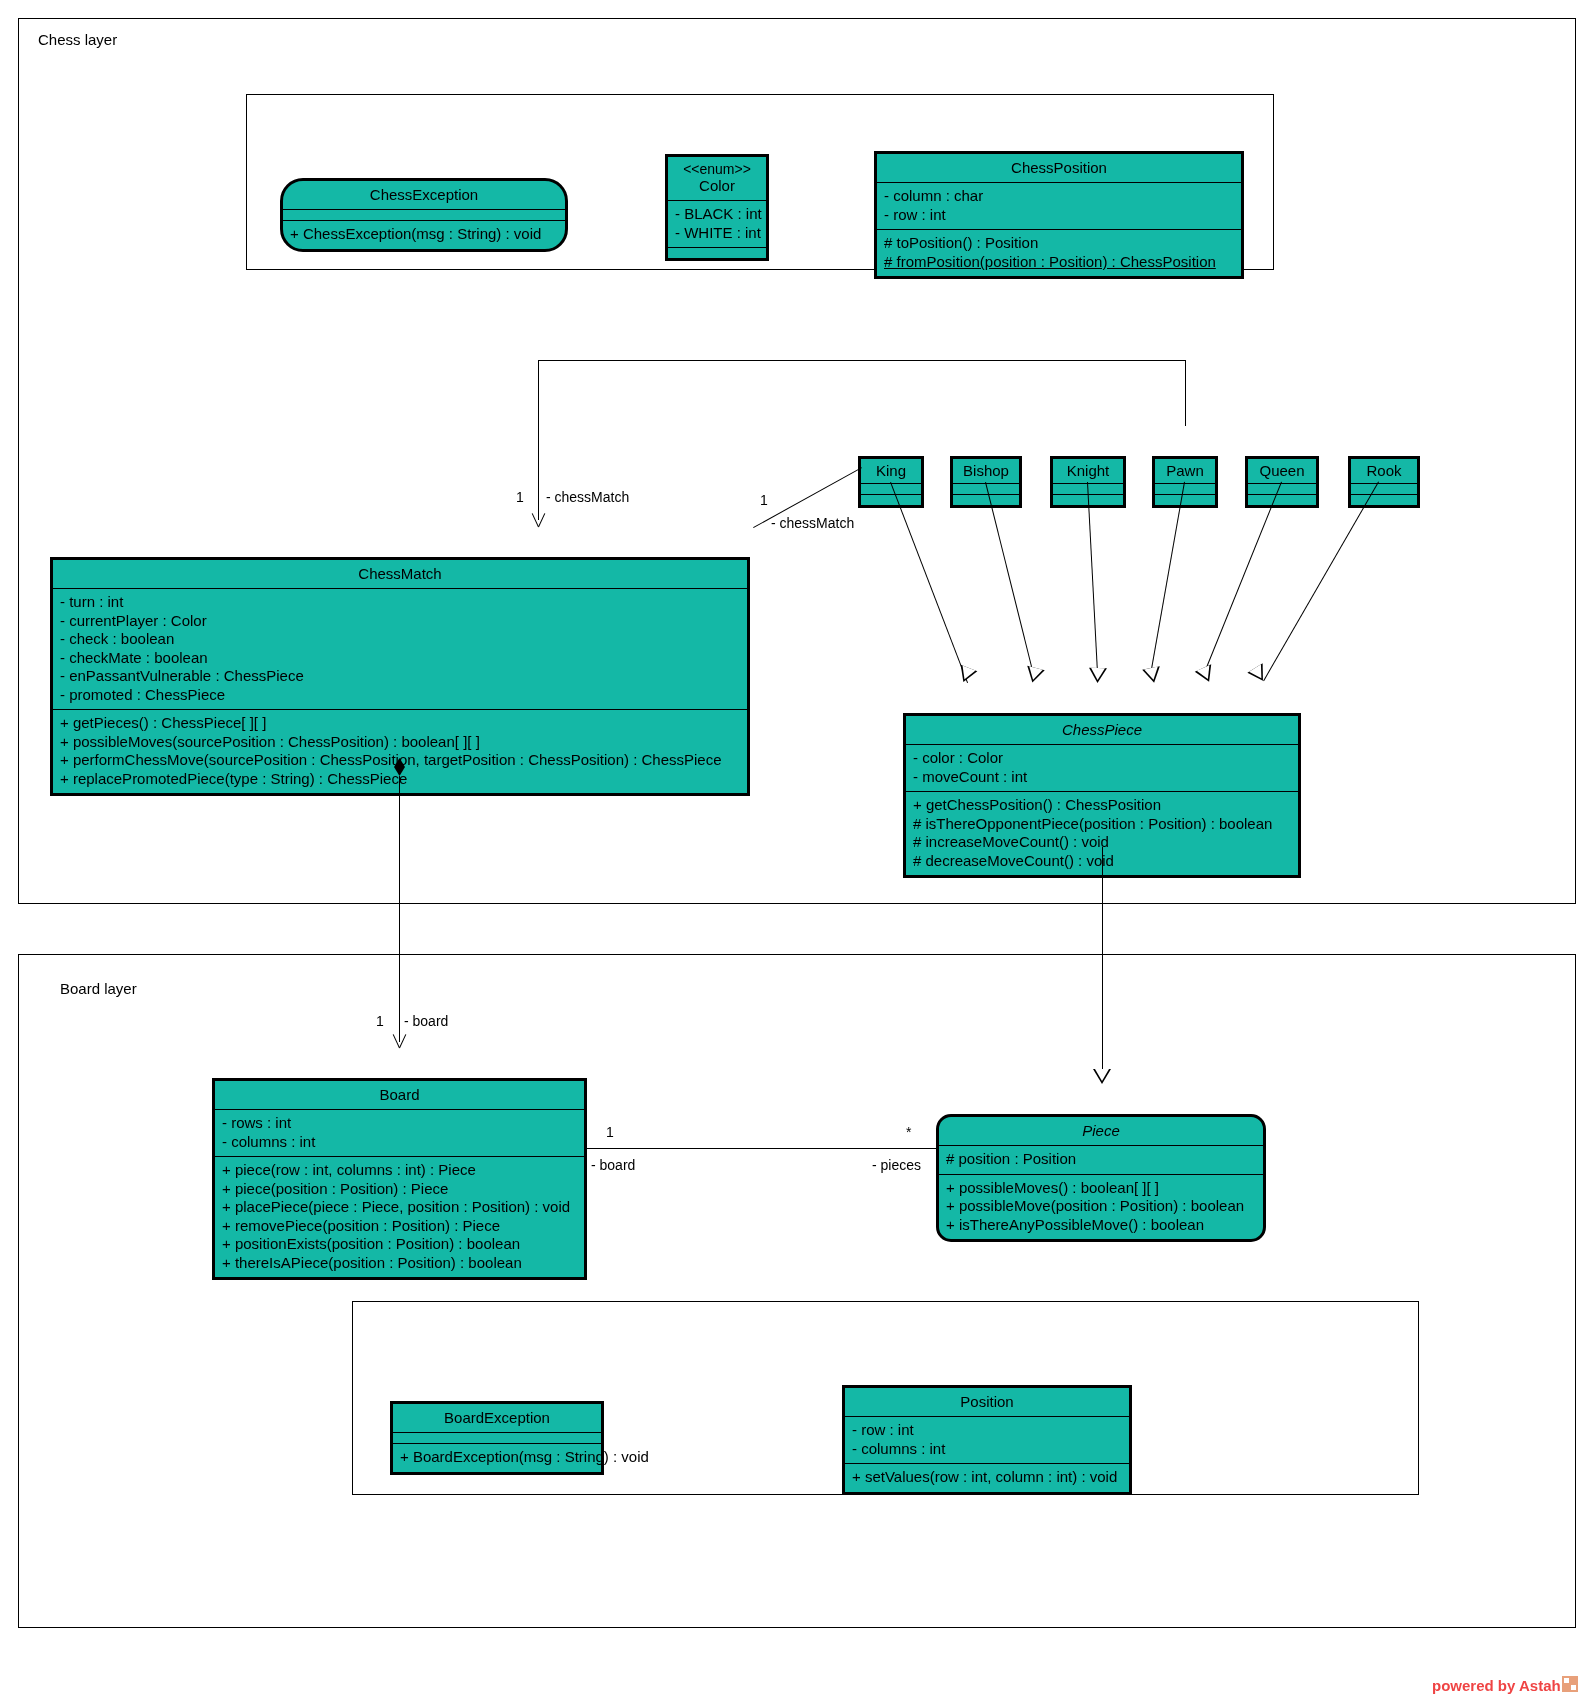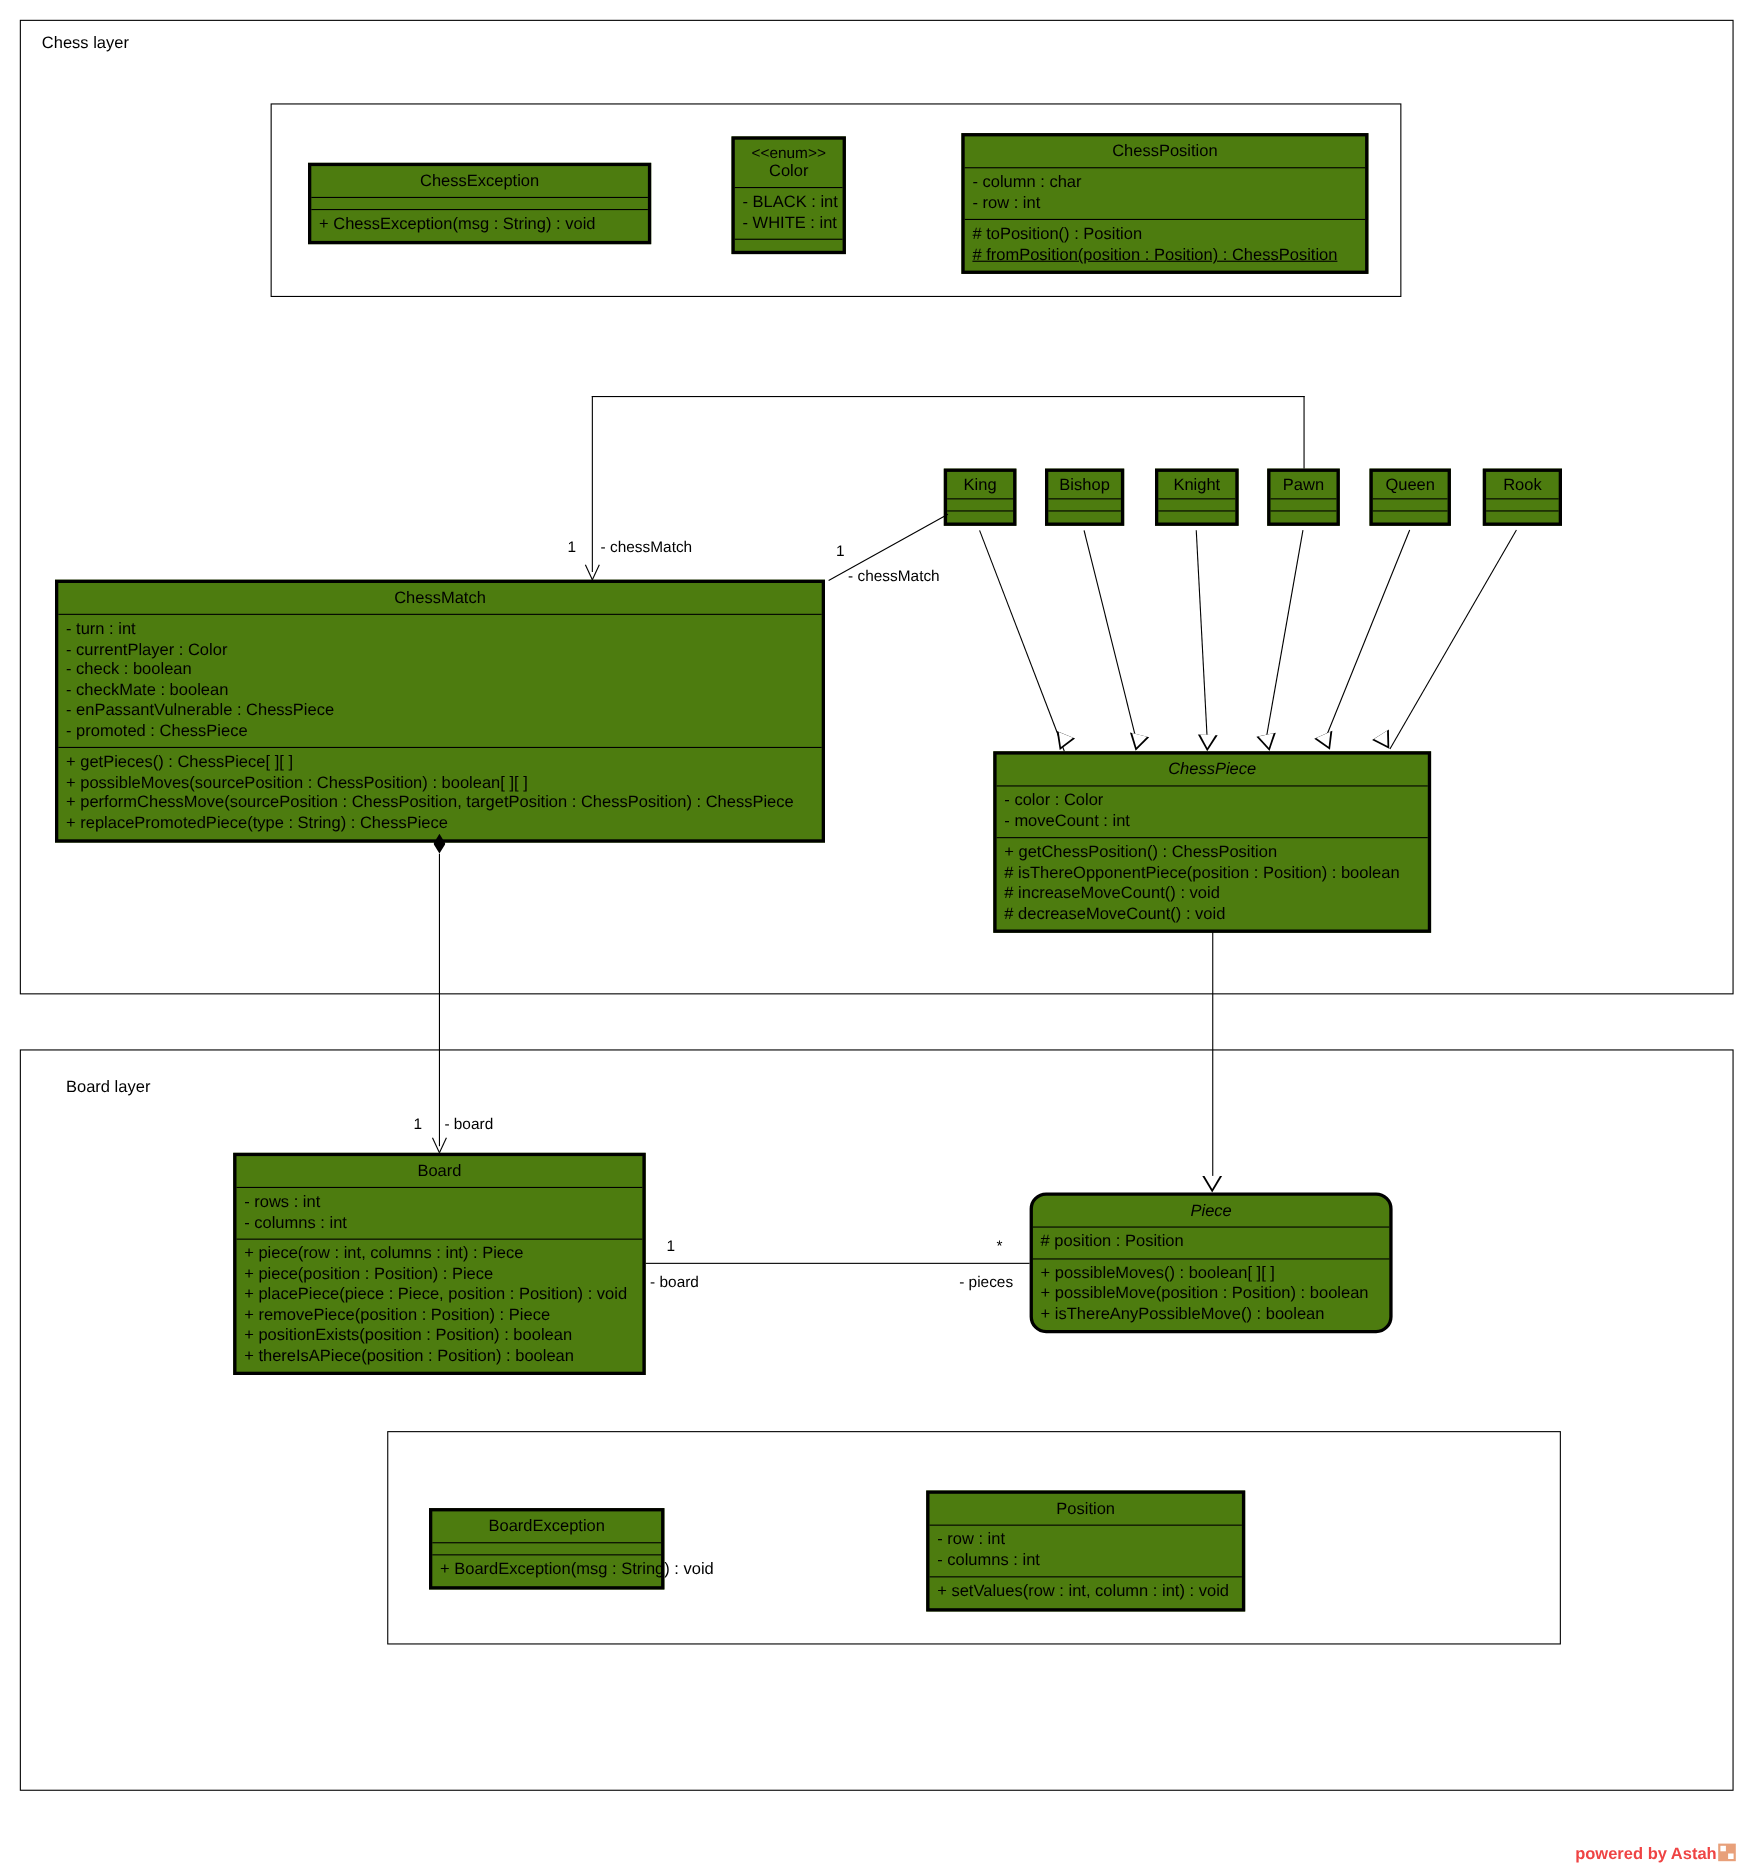--- a/index.html
+++ b/index.html
@@ -34,25 +34,26 @@
 
   .subframe {
     position: absolute;
     border: 1px solid #000000;
     background: transparent;
   }
 
   
   .uml {
     position: absolute;
-    background: #4d7c0f;
+    background: #14b8a6;
     border: 3px solid #000000;
     box-sizing: border-box;
     font-size: 15px;
     color: #000000;
+    margin-top: 30px;
   }
   .uml .name {
     text-align: center;
     font-weight: normal;
     padding: 5px 6px 6px 6px;
     line-height: 1.15;
     white-space: nowrap;
   }
   .uml .stereo {
     text-align: center;
@@ -191,21 +192,21 @@
 </head>
 <body>
 
 <div id="canvas">
 
   <div class="layer" style="left:18px; top:18px; width:1556px; height:884px;"></div>
   <div class="layer-label" style="left:38px; top:31px;">Chess layer</div>
 
   <div class="subframe" style="left:246px; top:94px; width:1026px; height:174px;"></div>
 
-  <div class="uml" style="left:280px; top:148px; width:312px;">
+  <div class="uml" style="left:280px; top:148px; width:288px;border-radius:23px;">
     <div class="name">ChessException</div>
     <div class="sep"></div>
     <div class="compartment empty"></div>
     <div class="sep"></div>
     <div class="compartment">
       <div class="row">+ ChessException(msg : String) : void</div>
     </div>
   </div>
 
   <div class="uml" style="left:665px; top:124px; width:104px;">

